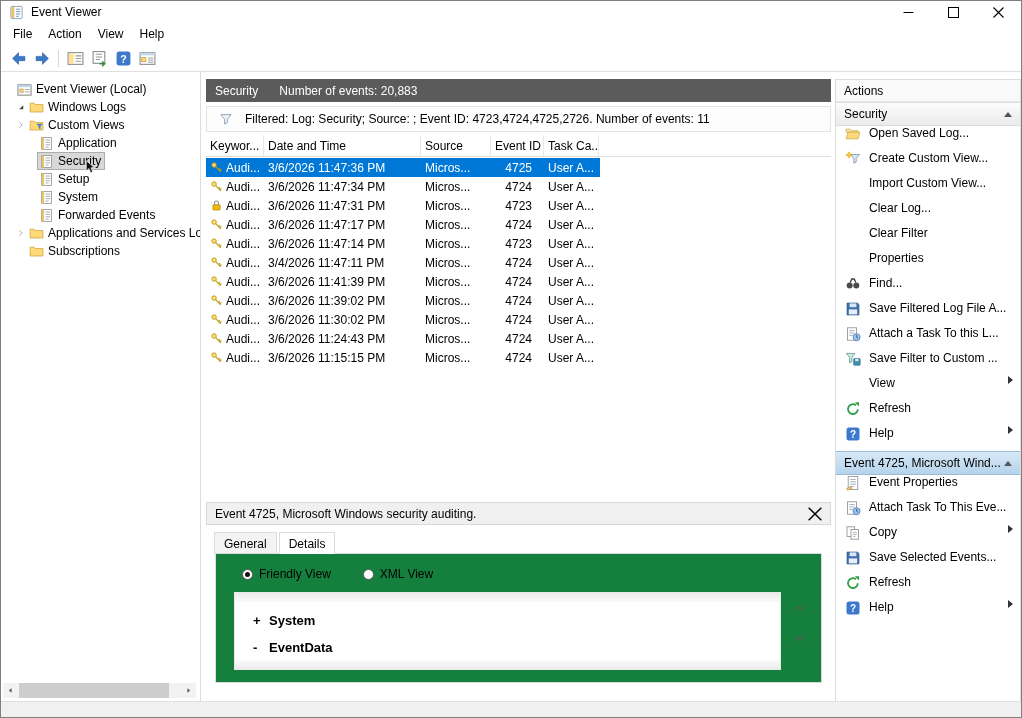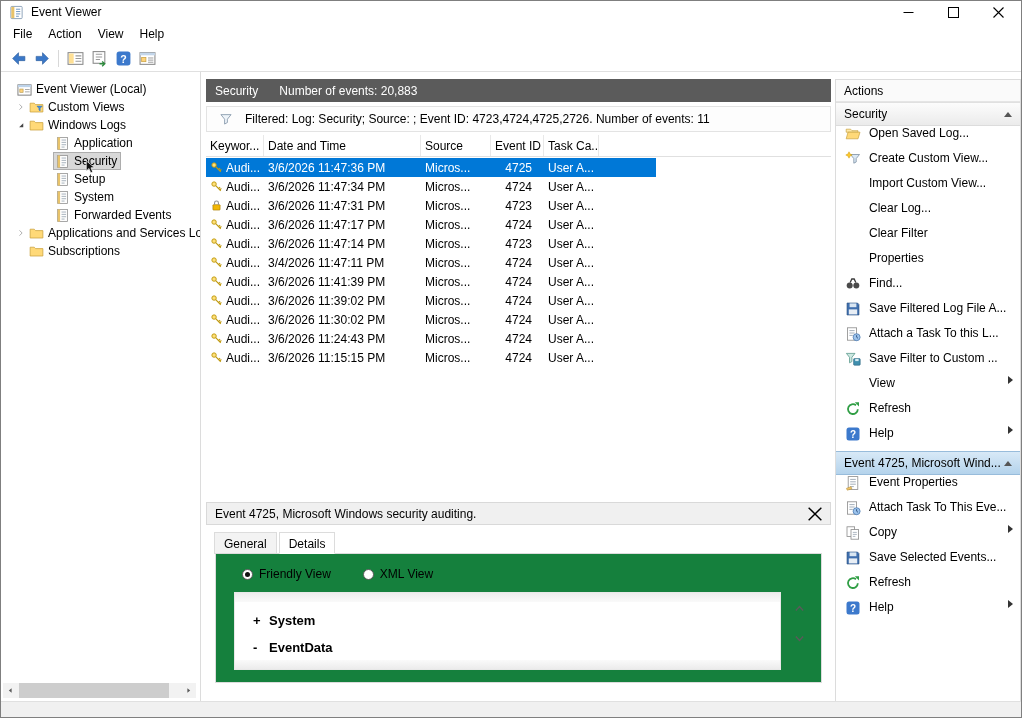--- a/index.html
+++ b/index.html
@@ -35,21 +35,21 @@
   
   .content { position: absolute; top: 71px; left: 0; right: 0; height: 629px; background: #fff; }
   .statusbar { position: absolute; left: 0; right: 0; bottom: 0; height: 16px; background: #f0f0f0; border-top: 1px solid #e0e0e0; }
 
   
   .tree-panel { position: absolute; left: 0; top: 0; width: 200px; height: 629px; border-right: 1px solid #dcdcdc; background: #fff; overflow: hidden; }
   .tree { padding-top: 8px; }
   .tree-item { display: flex; align-items: center; height: 18px; position: relative; white-space: nowrap; }
   .tree-item.lvl-0 { padding-left: 2px; }
   .tree-item.lvl-1 { padding-left: 14px; }
-  .tree-item.lvl-2 { padding-left: 40px; align-items: center; }
+  .tree-item.lvl-2 { padding-left: 24px; align-items: center; }
   .expander { width: 12px; height: 12px; flex: 0 0 12px; }
   .node-body { display: flex; align-items: center; height: 18px; padding: 0 3px 0 1px; border: 1px solid transparent; }
   .tree-item.selected .node-body { background: #d8d8d8; border-color: #adadad; }
   .tree-icon { width: 15px; height: 15px; flex: 0 0 15px; margin-right: 4px; }
   .tree-label { white-space: nowrap; }
   .cursor-overlay { position: absolute; left: 82px; top: 6px; width: 15px; height: 19px; z-index: 5; pointer-events: none; }
   .cursor-overlay:empty { display: none; }
   .hscrollbar { position: absolute; left: 2px; right: 4px; bottom: 3px; height: 15px; background: #f2f2f2; display: flex; align-items: center; }
   .sb-btn { width: 15px; height: 15px; display: flex; align-items: center; justify-content: center; }
   .sb-btn > span { width: 9px; height: 9px; display: block; }
@@ -59,21 +59,21 @@
   
   .center-panel { position: absolute; left: 205px; top: 0; width: 625px; height: 629px; background: #fff; }
   .list-title { position: absolute; top: 7px; left: 0; width: 625px; height: 23px; background: var(--list-header-bg, #5b5b5b); color: #fff; display: flex; align-items: center; padding-left: 9px; }
   .lt-count { margin-left: 21px; }
   .filter-bar { position: absolute; top: 34px; left: 0; width: 625px; height: 26px; border: 1px solid #e3e3e3; background: #fdfdfd; display: flex; align-items: center; padding-left: 12px; }
   .filter-ic { width: 14px; height: 14px; flex: 0 0 14px; margin-right: 12px; }
   .thead { position: absolute; top: 63px; left: 0; width: 625px; height: 22px; border-bottom: 1px solid #e0e0e0; background: #fff; }
   .thead-grid { display: grid; grid-template-columns: 58px 157px 70px 53px 55px; height: 21px; }
   .th { display: flex; align-items: center; padding-left: 4px; border-right: 1px solid #e8e8e8; overflow: hidden; white-space: nowrap; }
   .tbody { position: absolute; top: 86px; left: 0; width: 625px; }
-  .ev-row { display: grid; grid-template-columns: 58px 157px 70px 53px 55px; height: 19px; width: 450px; align-items: center; }
+  .ev-row { display: grid; grid-template-columns: 58px 157px 70px 53px 55px; height: 19px; width: 394px; align-items: center; }
   .ev-row.selected { background: var(--selection, #0078d7); color: var(--selection-text, #fff); }
   .td { overflow: hidden; white-space: nowrap; padding-left: 4px; }
   .c-kw { display: flex; align-items: center; }
   .row-ic { width: 13px; height: 13px; flex: 0 0 13px; margin-right: 3px; }
   .c-id { text-align: right; padding-right: 12px; }
 
   
   .preview { position: absolute; top: 430px; left: 0; width: 625px; height: 190px; }
   .preview-header { height: 23px; background: #f0f0f0; border: 1px solid #d9d9d9; display: flex; align-items: center; padding: 0 8px; }
   .pv-close { margin-left: auto; width: 14px; height: 14px; }
@@ -233,47 +233,47 @@
                   <path d="M8.5 8h5M8.5 10.5h5" stroke="#9a9a9a" stroke-width="0.9" fill="none"></path>
                 </svg>
               </span>
               <span class="tree-label">Event Viewer (Local)</span>
             </span>
 
           </div>
           <div class="tree-item lvl-1">
             <span class="expander">
               <svg viewBox="0 0 16 16">
-                <path d="M6 4.5 L9.5 8 L6 11.5" fill="none" stroke="#a6a6a6" stroke-width="1.2"></path>
+                <path d="M11 5.5 V11 H5.5 Z" fill="#444"></path>
               </svg>
             </span>
             <span class="node-body">
               <span class="tree-icon">
                 <svg viewBox="0 0 16 16">
                   <path d="M1.2 3.4 H5.6 L7 4.9 H14.8 V12.8 H1.2 Z" fill="#ffd978" stroke="#c9a23d" stroke-width="0.8"></path>
-                  <path d="M8.5 6.5 H14 L11.9 9 V11.6 L10.6 10.7 V9 Z" fill="#4a90d9" stroke="#2c6bb0" stroke-width="0.5"></path>
-                </svg>
-              </span>
-              <span class="tree-label">Custom Views</span>
+                </svg>
+              </span>
+              <span class="tree-label">Windows Logs</span>
             </span>
 
           </div>
           <div class="tree-item lvl-1">
             <span class="expander">
               <svg viewBox="0 0 16 16">
-                <path d="M11 5.5 V11 H5.5 Z" fill="#444"></path>
+                <path d="M6 4.5 L9.5 8 L6 11.5" fill="none" stroke="#a6a6a6" stroke-width="1.2"></path>
               </svg>
             </span>
             <span class="node-body">
               <span class="tree-icon">
                 <svg viewBox="0 0 16 16">
                   <path d="M1.2 3.4 H5.6 L7 4.9 H14.8 V12.8 H1.2 Z" fill="#ffd978" stroke="#c9a23d" stroke-width="0.8"></path>
-                </svg>
-              </span>
-              <span class="tree-label">Windows Logs</span>
+                  <path d="M8.5 6.5 H14 L11.9 9 V11.6 L10.6 10.7 V9 Z" fill="#4a90d9" stroke="#2c6bb0" stroke-width="0.5"></path>
+                </svg>
+              </span>
+              <span class="tree-label">Custom Views</span>
             </span>
 
           </div>
           <div class="tree-item lvl-2">
             <span class="expander"></span>
             <span class="node-body">
               <span class="tree-icon">
                 <svg viewBox="0 0 16 16">
                   <rect x="2.8" y="1.5" width="10.5" height="13" fill="#fdfdfd" stroke="#8a8a8a" stroke-width="0.8"></rect>
                   <rect x="2.8" y="1.5" width="2.6" height="13" fill="#e8c36a"></rect>

